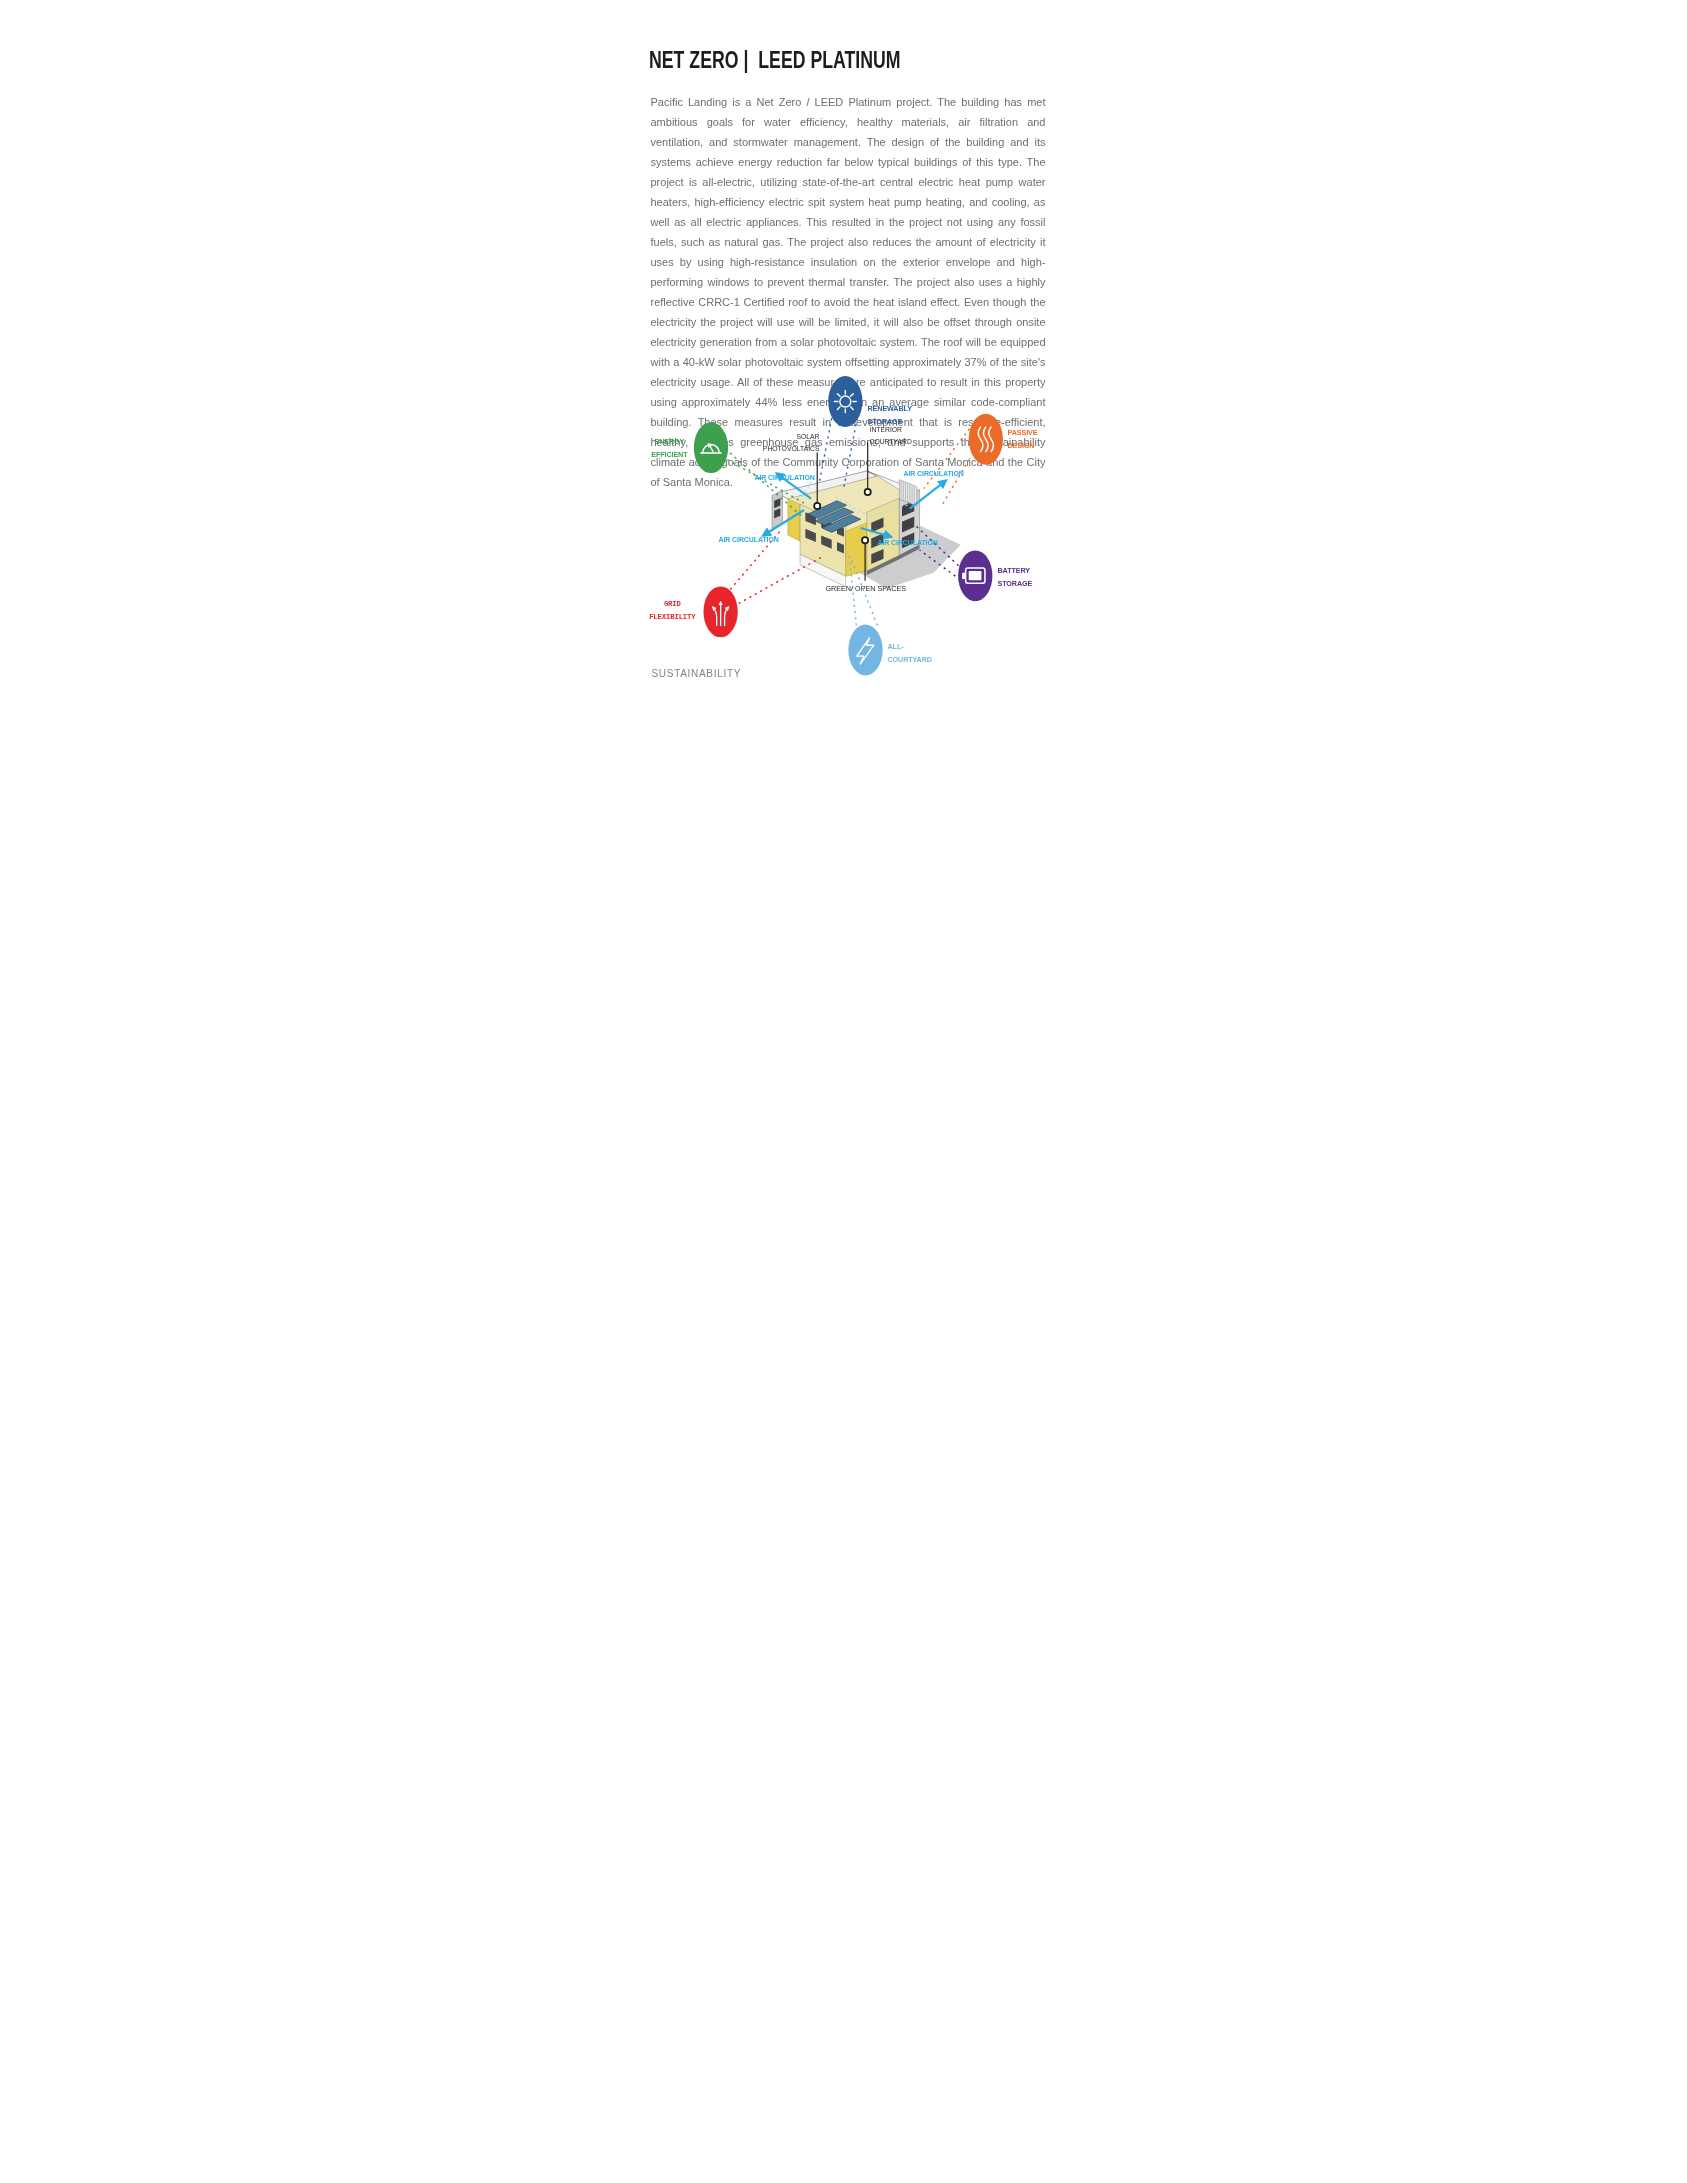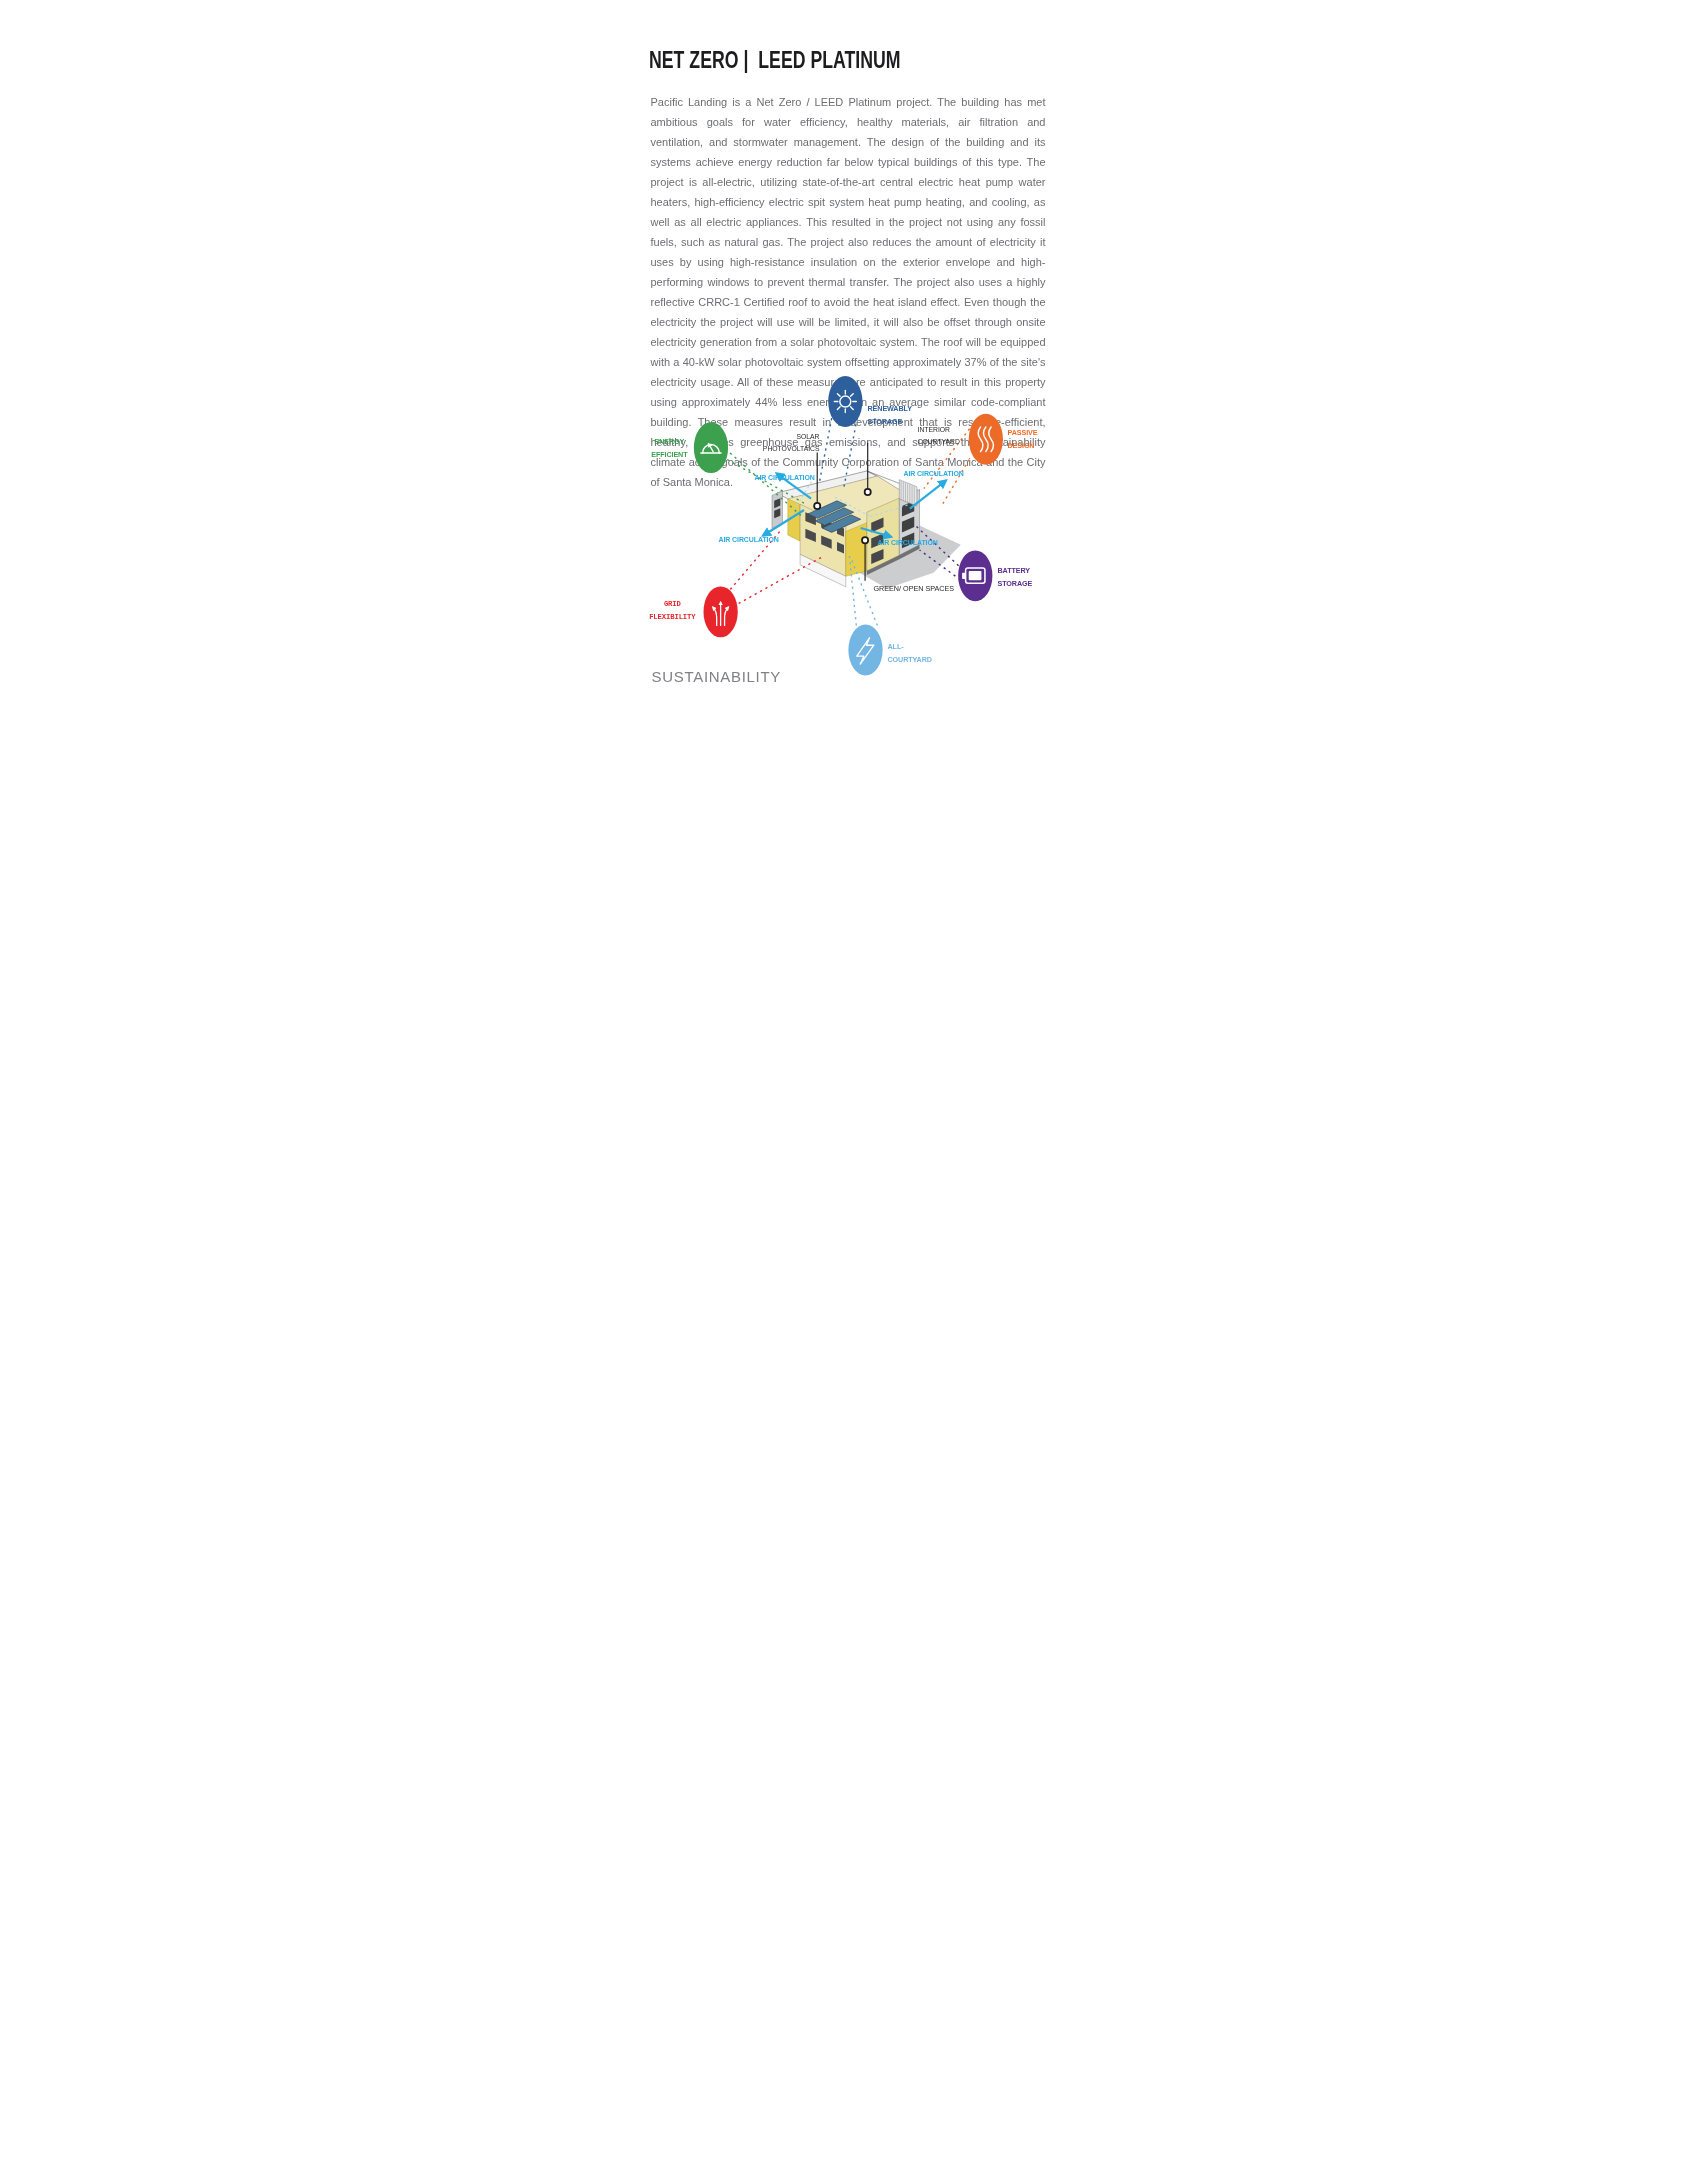--- a/index.html
+++ b/index.html
@@ -2,30 +2,30 @@
 <html style="font-size:7px"><head>
 <meta charset="utf-8">
 <style>
   html,body{margin:0;padding:0;background:#ffffff;}
   .page{position:relative;width:562px;height:728px;background:#fff;overflow:hidden;
         font-family:"Liberation Sans",sans-serif;margin:0 auto;}
   .title{position:absolute;left:86px;top:47px;margin:0;font-size:23px;font-weight:700;
          color:#1d1d1f;letter-spacing:0;white-space:pre;transform:scaleX(.77);transform-origin:left top;}
   .body-text{position:absolute;left:88px;top:92px;width:395px;font-size:11px;line-height:20px;
          text-align:justify;color:#6d6e71;}
-  .footer{position:absolute;left:89px;top:668px;font-size:15px;color:#808184;letter-spacing:0.7px;}
+  .footer{position:absolute;left:89px;top:668px;font-size:10px;color:#808184;letter-spacing:0.7px;}
   .diagram-svg{position:absolute;left:0;top:0;width:562px;height:728px;}
   .dlabel{position:absolute;font-weight:700;font-size:7.2px;line-height:13px;letter-spacing:-0.1px;white-space:nowrap;}
   .dlabel span{display:block;}
   .r{text-align:center;}
   .c-blue{color:#2e5f9d}.c-green{color:#3da04f}.c-orange{color:#ed6b29}
   .c-red{color:#e8252a}.c-purple{color:#5b2e90}.c-lblue{color:#74b6e3}
   .alabel{position:absolute;font-weight:700;font-size:7px;color:#29abe2;letter-spacing:-0.1px;white-space:nowrap;}
   .blabel{position:absolute;font-weight:400;font-size:6.8px;line-height:12.3px;color:#231f20;
-          letter-spacing:0;white-space:nowrap;margin-left:48px;}
+          letter-spacing:0;white-space:nowrap;}
   .blabel span{display:block;}
 </style>
 </head>
 <body>
 
 <div class="page">
 
   <h1 class="title">NET ZERO |  LEED PLATINUM</h1>
 
   <div class="body-text">Pacific Landing is a Net Zero / LEED Platinum project. The building has met ambitious goals for water efficiency, healthy materials, air filtration and ventilation, and stormwater management. The design of the building and its systems achieve energy reduction far below typical buildings of this type. The project is all-electric, utilizing state-of-the-art central electric heat pump water heaters, high-efficiency electric spit system heat pump heating, and cooling, as well as all electric appliances. This resulted in the project not using any fossil fuels, such as natural gas. The project also reduces the amount of electricity it uses by using high-resistance insulation on the exterior envelope and high-performing windows to prevent thermal transfer. The project also uses a highly reflective CRRC-1 Certified roof to avoid the heat island effect. Even though the electricity the project will use will be limited, it will also be offset through onsite electricity generation from a solar photovoltaic system. The roof will be equipped with a 40-kW solar photovoltaic system offsetting approximately 37% of the site's electricity usage. All of these measures are anticipated to result in this property using approximately 44% less energy than an average similar code-compliant building. These measures result in a development that is resource-efficient, healthy, reduces greenhouse gas emissions, and supports the sustainability climate action goals of the Community Corporation of Santa Monica and the City of Santa Monica.</div>

